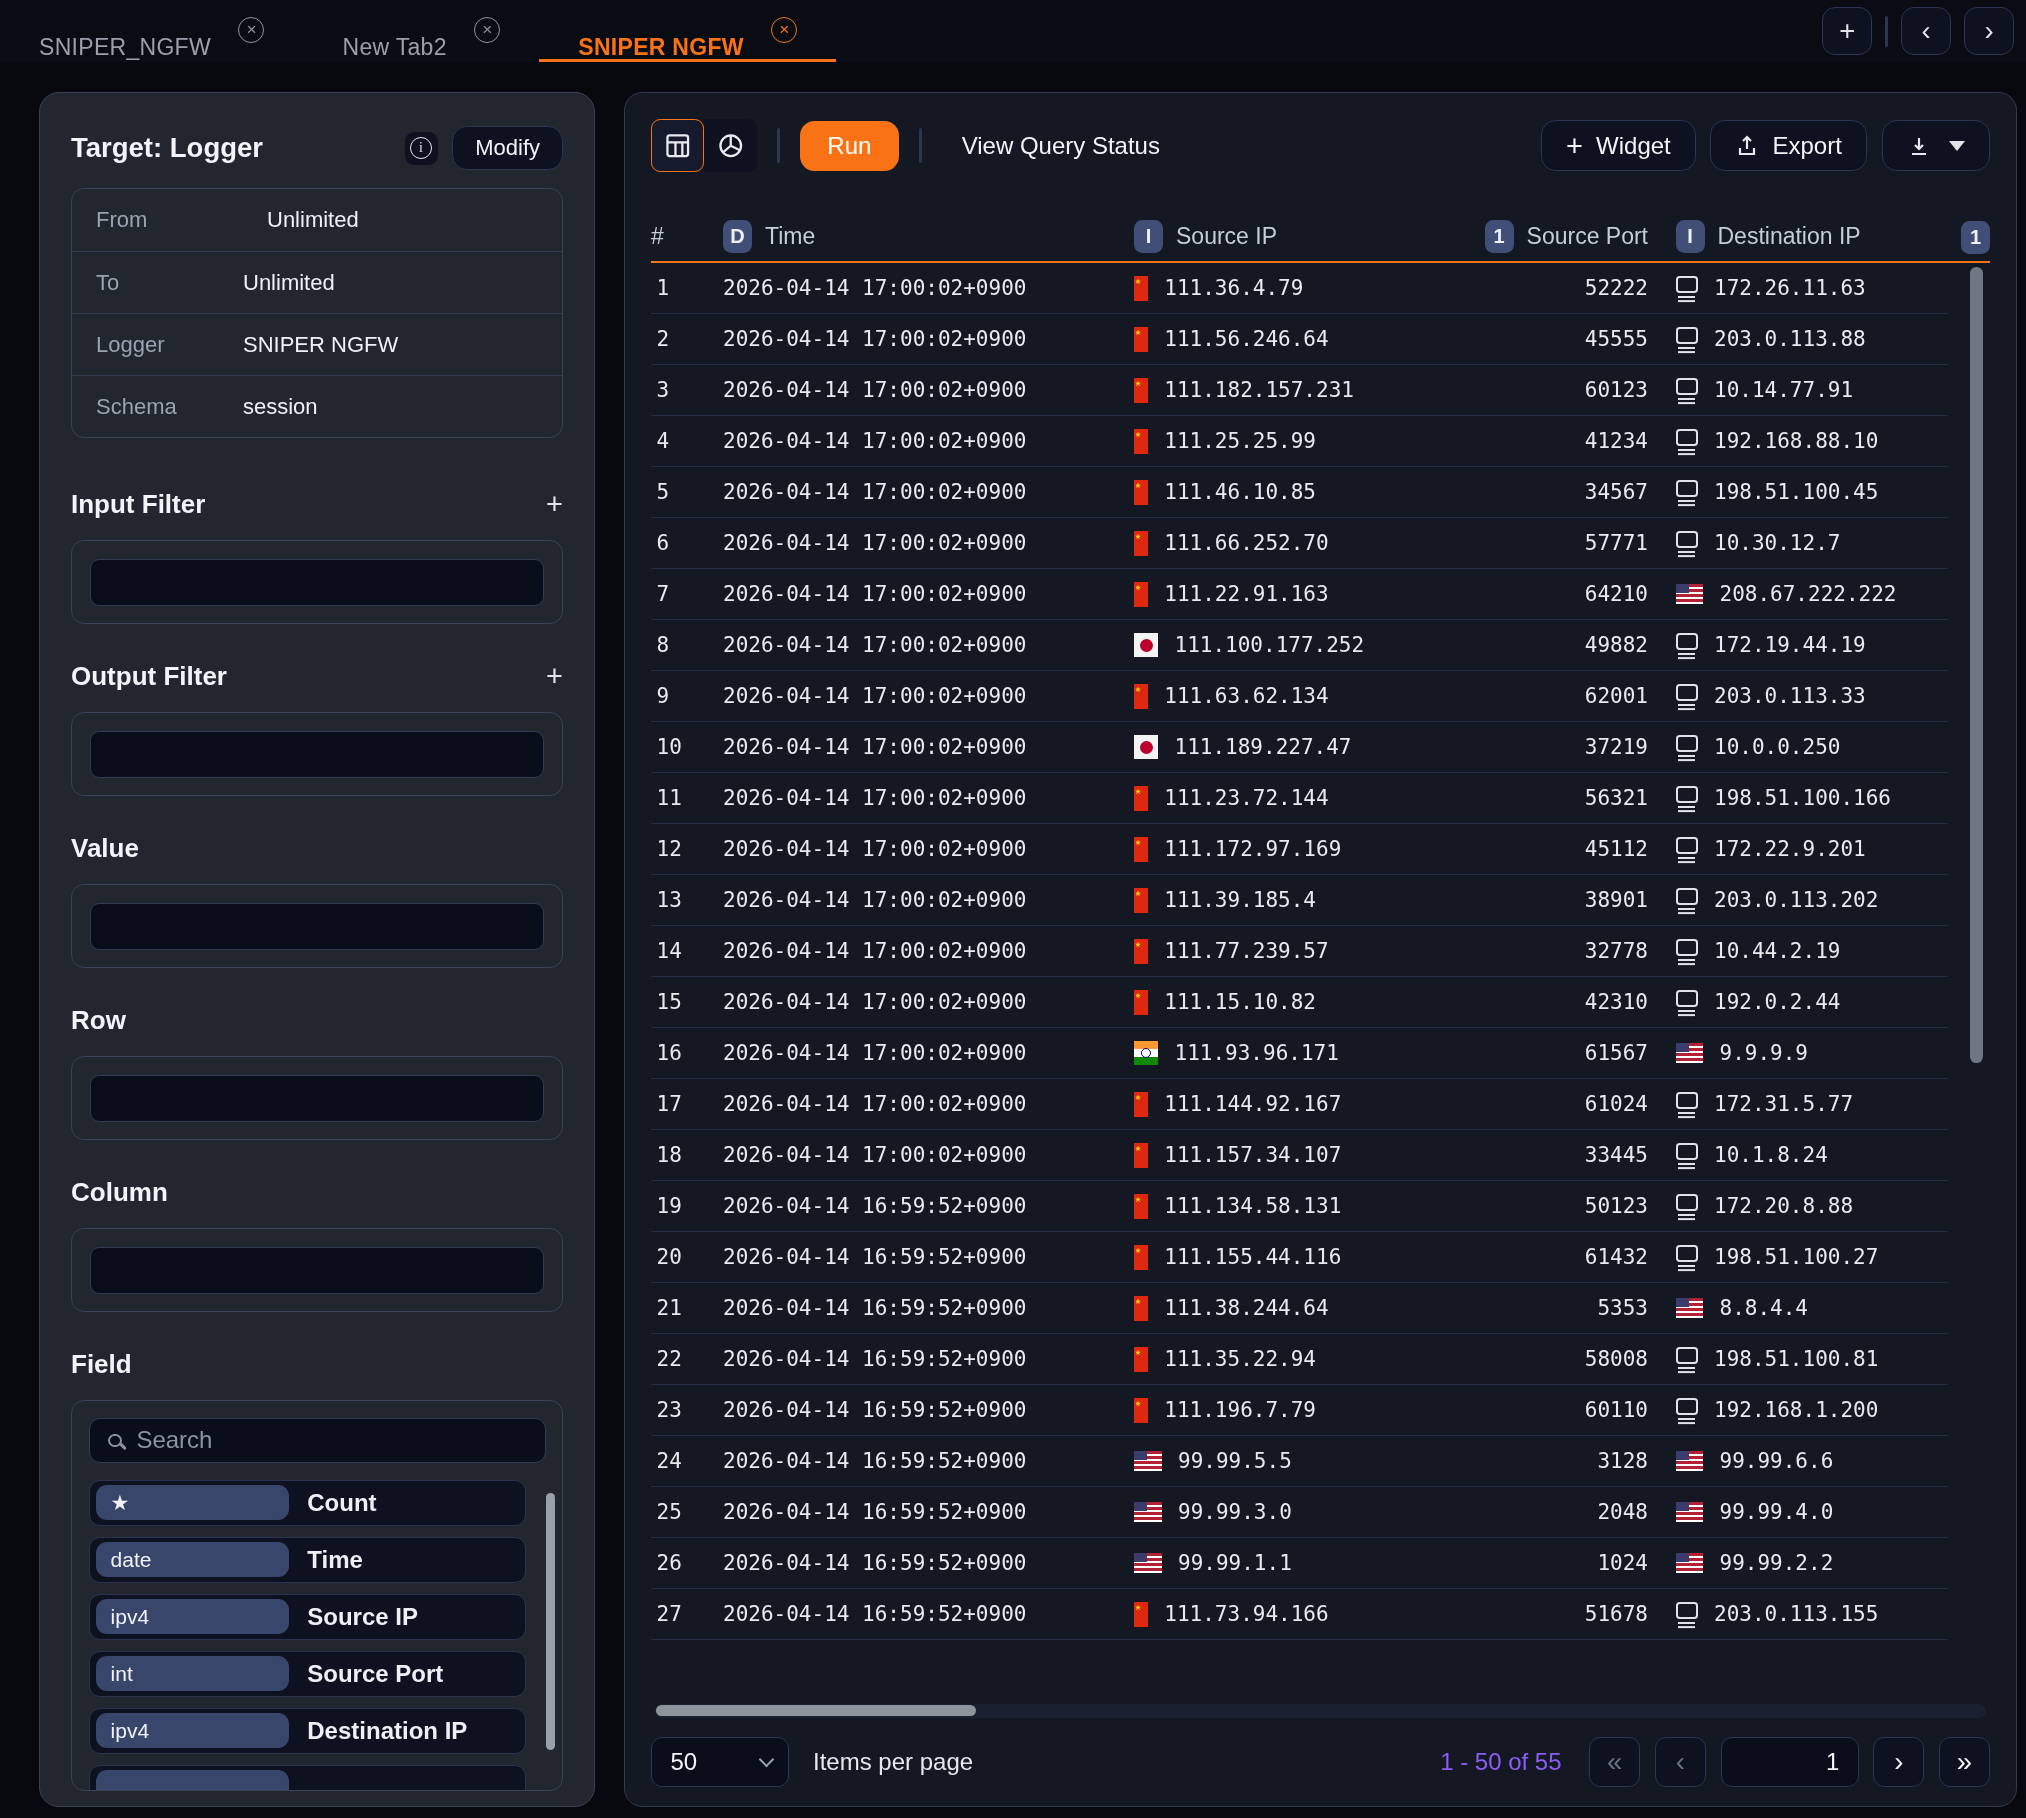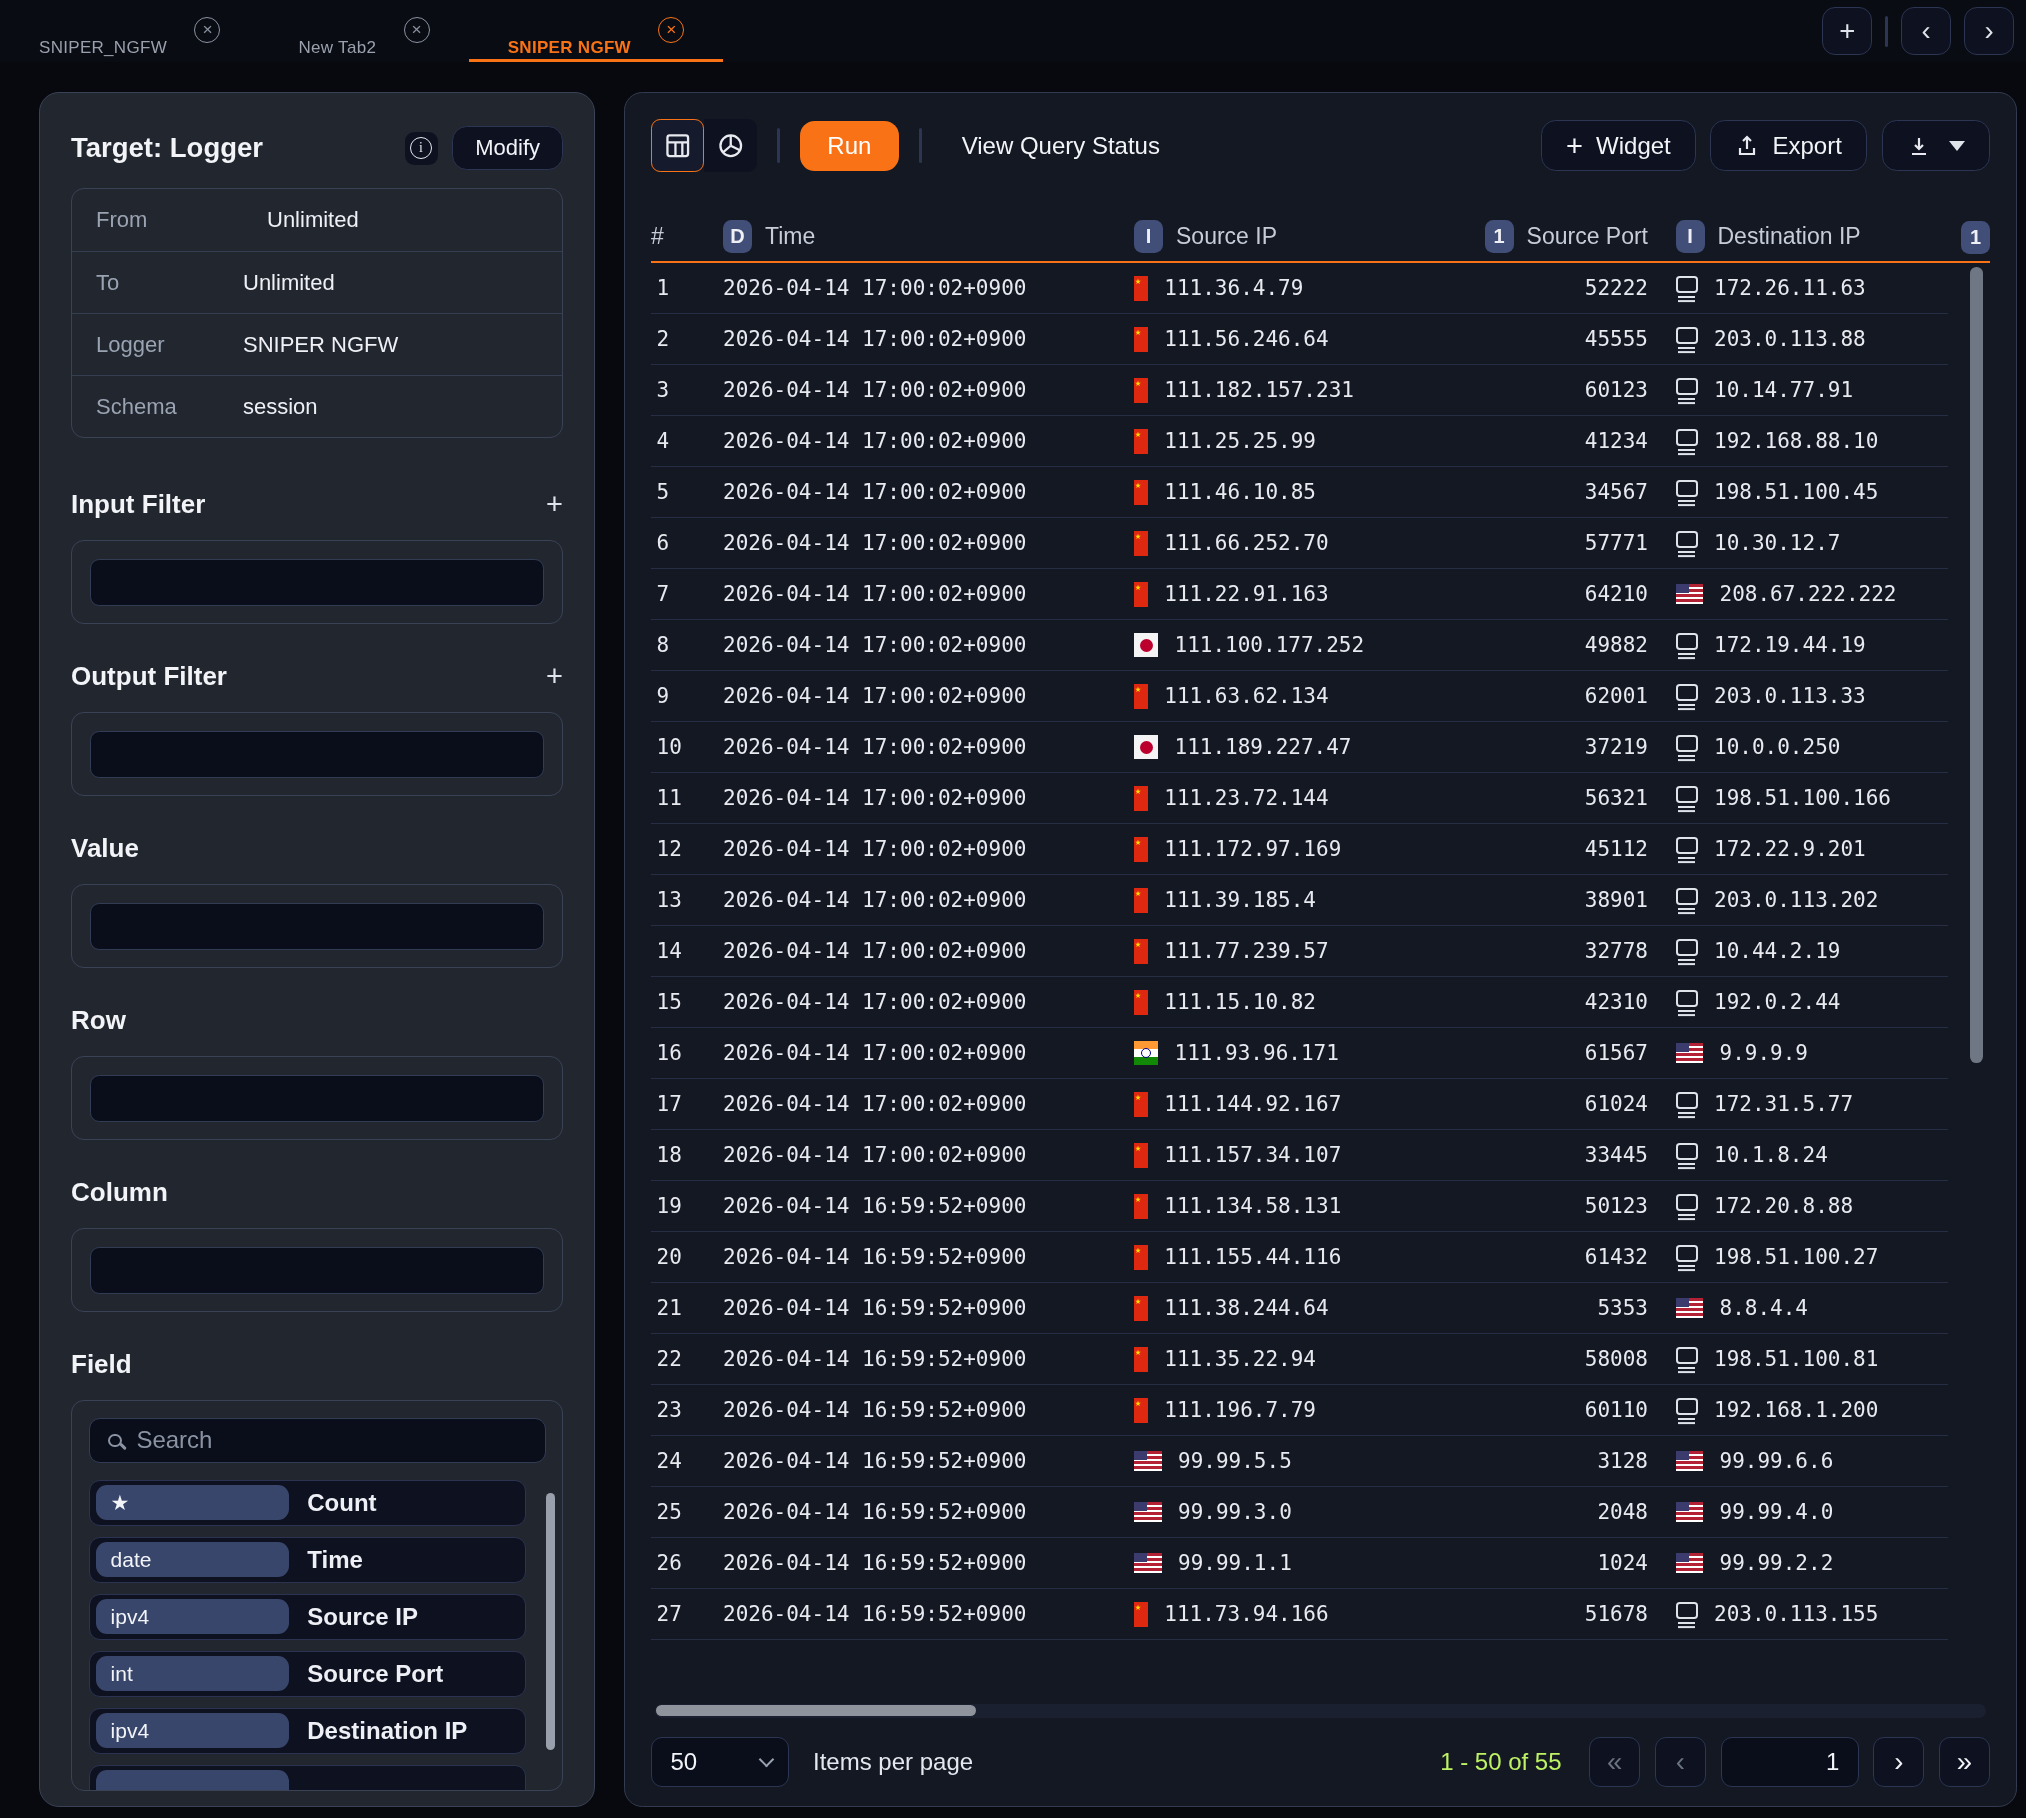--- a/index.html
+++ b/index.html
@@ -2,21 +2,21 @@
 <html style="font-size:14.7px"><head>
 <meta charset="utf-8">
 <style>
   * { margin:0; padding:0; box-sizing:border-box; }
   html,body { width:2027px; height:1818px; overflow:hidden; }
   body { background:#07090f; font-family:"Liberation Sans", sans-serif; color:#e5e8ef; position:relative; }
 
   
   .tabbar { height:62px; background:#090c13; display:flex; align-items:stretch; position:relative; }
   .tab { display:flex; align-items:center; gap:27.5px; padding:0 39px; cursor:pointer; border-bottom:3.7px solid transparent; }
-  .tab-label { font-size:17px; color:#9aa1ad; letter-spacing:0.3px;margin-top:36px; }
+  .tab-label { font-size:23px; color:#9aa1ad; letter-spacing:0.3px;margin-top:36px; }
   .tab.active { border-bottom-color:#f97316; }
   .tab.active .tab-label { color:#f97316; font-weight:bold; }
   .close-x { width:26px; height:26px; border:1.8px solid #8b93a0; border-radius:50%; display:flex; align-items:center; justify-content:center; color:#8b93a0; font-size:17.4px; line-height:1; }
   .tab.active .close-x { border-color:#f97316; color:#f97316; }
   .tabbar-actions { position:absolute; right:13px; top:7.3px; display:flex; align-items:center; gap:13px; }
   .sq-btn { width:50px; height:48px; border:1.4px solid #2c3552; background:#0d1120; border-radius:13px; color:#dfe3ea; display:flex; align-items:center; justify-content:center; font-size:27.5px; cursor:pointer; }
   .v-div { width:2.8px; height:31px; background:#2c3552; border-radius:1.8px; }
 
   .content { position:absolute; top:92px; left:0; right:0; bottom:0; }
 
@@ -93,21 +93,21 @@
   .flag-us::before { content:''; position:absolute; top:0; left:0; width:13px; height:9.2px; background:#3c3b6e; }
   .icon-monitor { flex:0 0 auto; width:22px; height:16.5px; border:2.3px solid #dfe3ea; border-radius:3.7px; position:relative; margin-top:-7.3px; }
   .icon-monitor::after { content:''; position:absolute; left:0.9px; right:0.9px; bottom:-7.3px; height:2.3px; background:#dfe3ea; box-shadow:0 4.1px 0 #dfe3ea; }
 
   
   .pagination { height:70px; display:flex; align-items:center; padding-top:18.4px; }
   .page-size { width:138px; height:50px; background:#0a0e1b; border:1.4px solid #2c3552; border-radius:11px; display:flex; align-items:center; justify-content:space-between; padding:0 18.4px; font-size:24px; color:#f2f4f8; cursor:pointer; }
   .chev-down { width:11px; height:11px; border-right:2.8px solid #9aa3b2; border-bottom:2.8px solid #9aa3b2; transform:rotate(45deg) translateY(-2.8px); }
   .ipp-label { font-size:24px; color:#e5e8ef; margin-left:24px; }
   .pag-right { margin-left:auto; display:flex; align-items:center; gap:14.7px; }
-  .range-label { font-size:24px; color:#bef264; margin-right:13px; }
+  .range-label { font-size:24px; color:#8b5cf6; margin-right:13px; }
   .pag-btn { width:51px; height:50px; background:#0d1120; border:1.4px solid #2c3552; border-radius:11px; display:flex; align-items:center; justify-content:center; font-size:27.5px; color:#f2f4f8; cursor:pointer; }
   .pag-btn.dim { color:#6b7280; }
   .page-input { width:138px; height:50px; background:#0a0e1b; border:1.4px solid #2c3552; border-radius:11px; color:#f2f4f8; font-size:24px; text-align:right; padding:0 18.4px; }
 
   svg.ic { display:block; }
 </style>
 </head>
 <body>
 
 <div class="tabbar">

